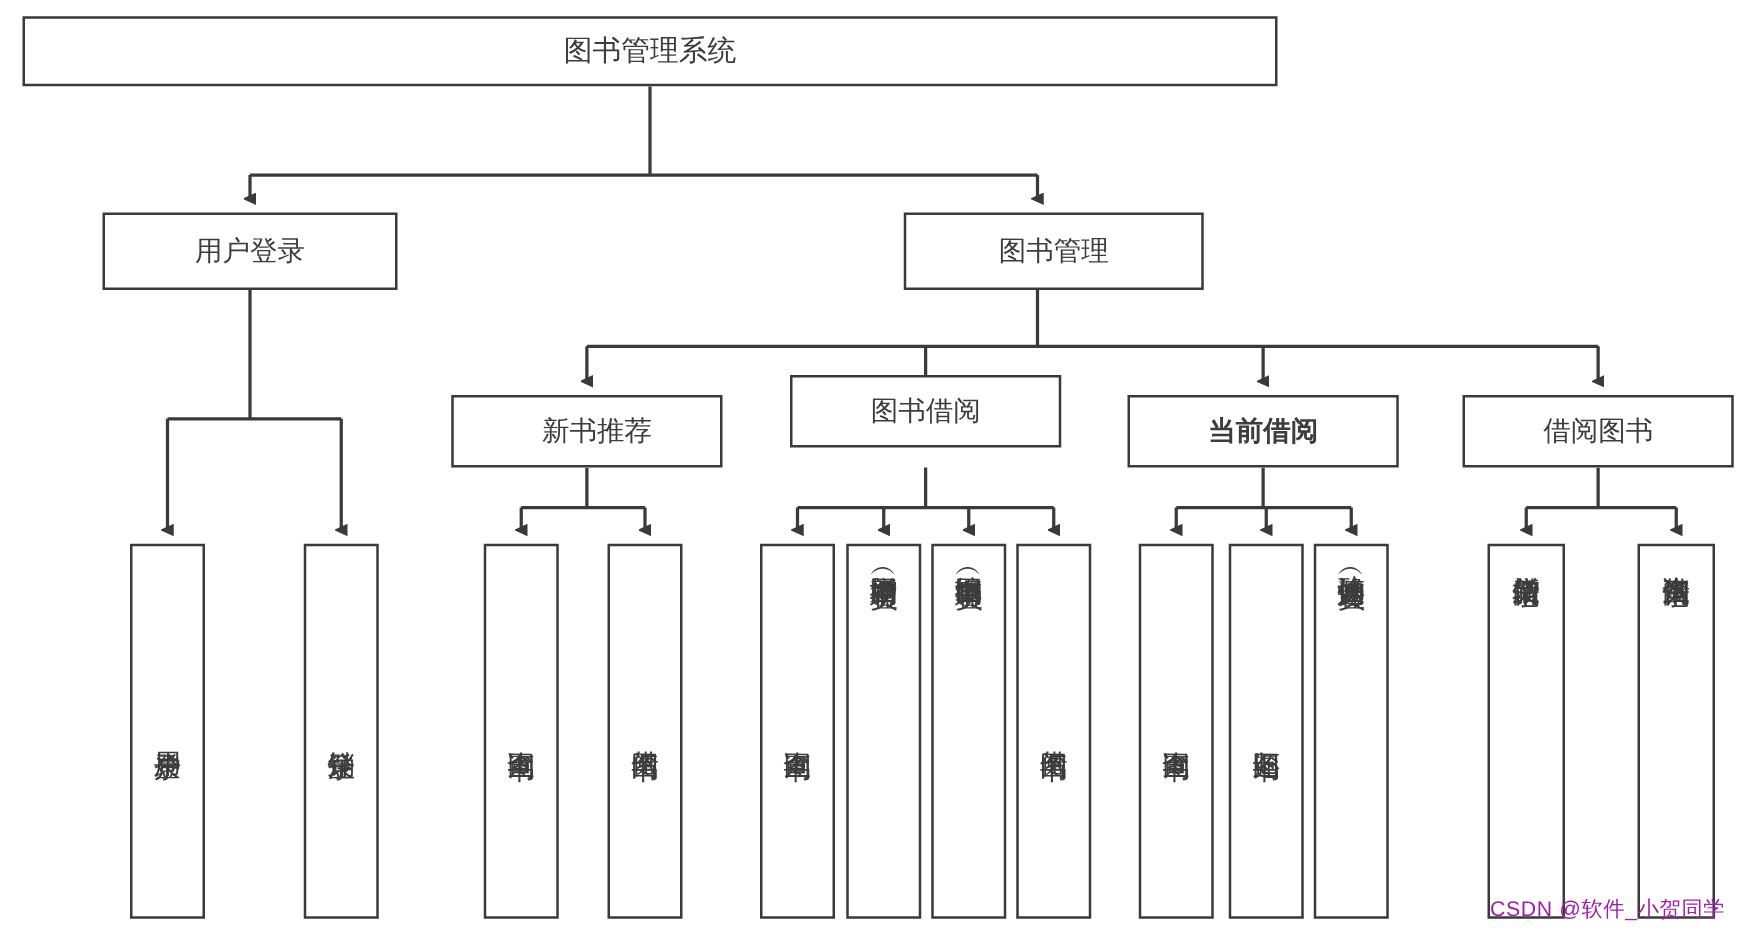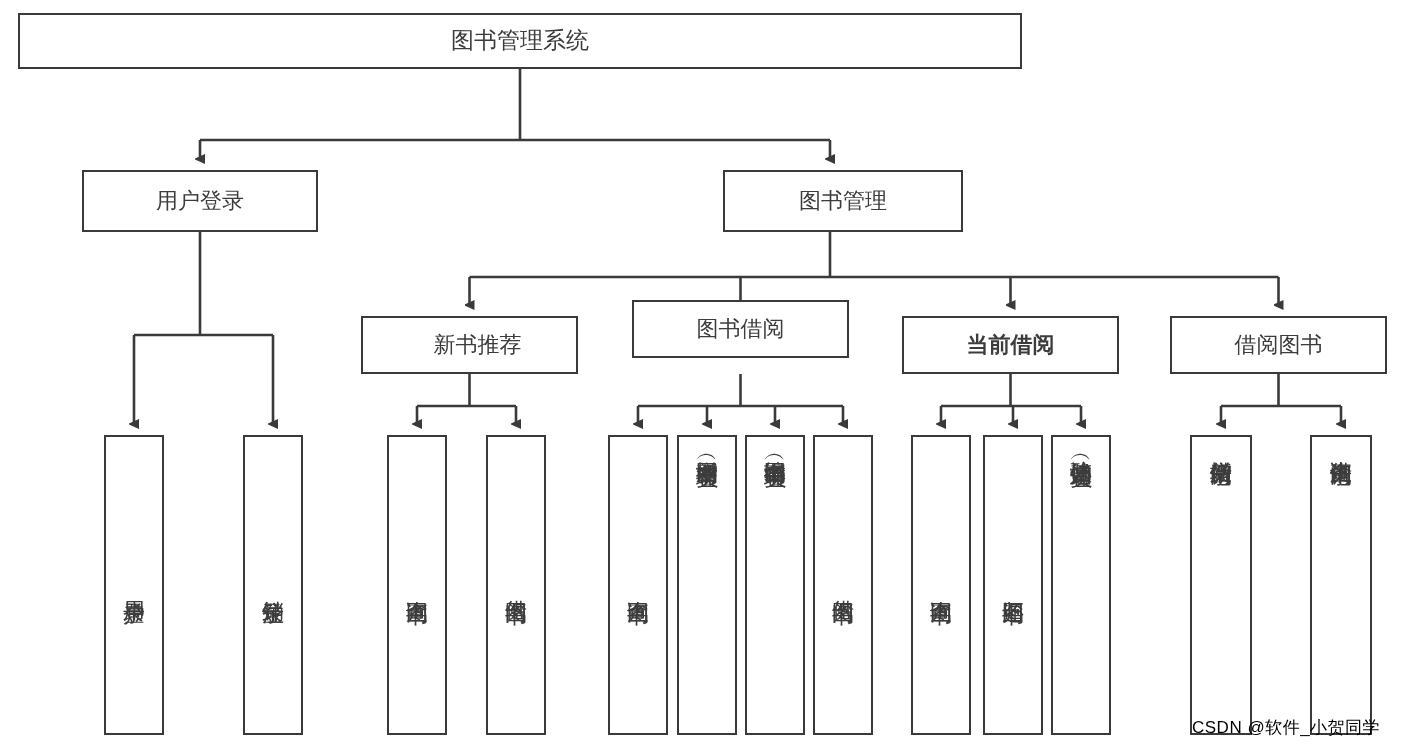--- a/index.html
+++ b/index.html
@@ -170,14 +170,14 @@
         <span class="label">确认归还（管理员）</span>
       </div>
       <div class="node leaf" style="left: 1190px; top: 435px; width: 62px; height: 300px;">
         <span class="label">新增借阅记录</span>
       </div>
       <div class="node leaf" style="left: 1310px; top: 435px; width: 62px; height: 300px;">
         <span class="label">查询借阅记录</span>
       </div>
     </div>
 
-  <div class="watermark" style="left: 1192px; top: 716px; color: #000000;">CSDN @软件_小贺同学</div>
+  <div class="watermark" style="left: 1192px; top: 716px; color: #a21caf;">CSDN @软件_小贺同学</div>
 </div>
 
 </body></html>

